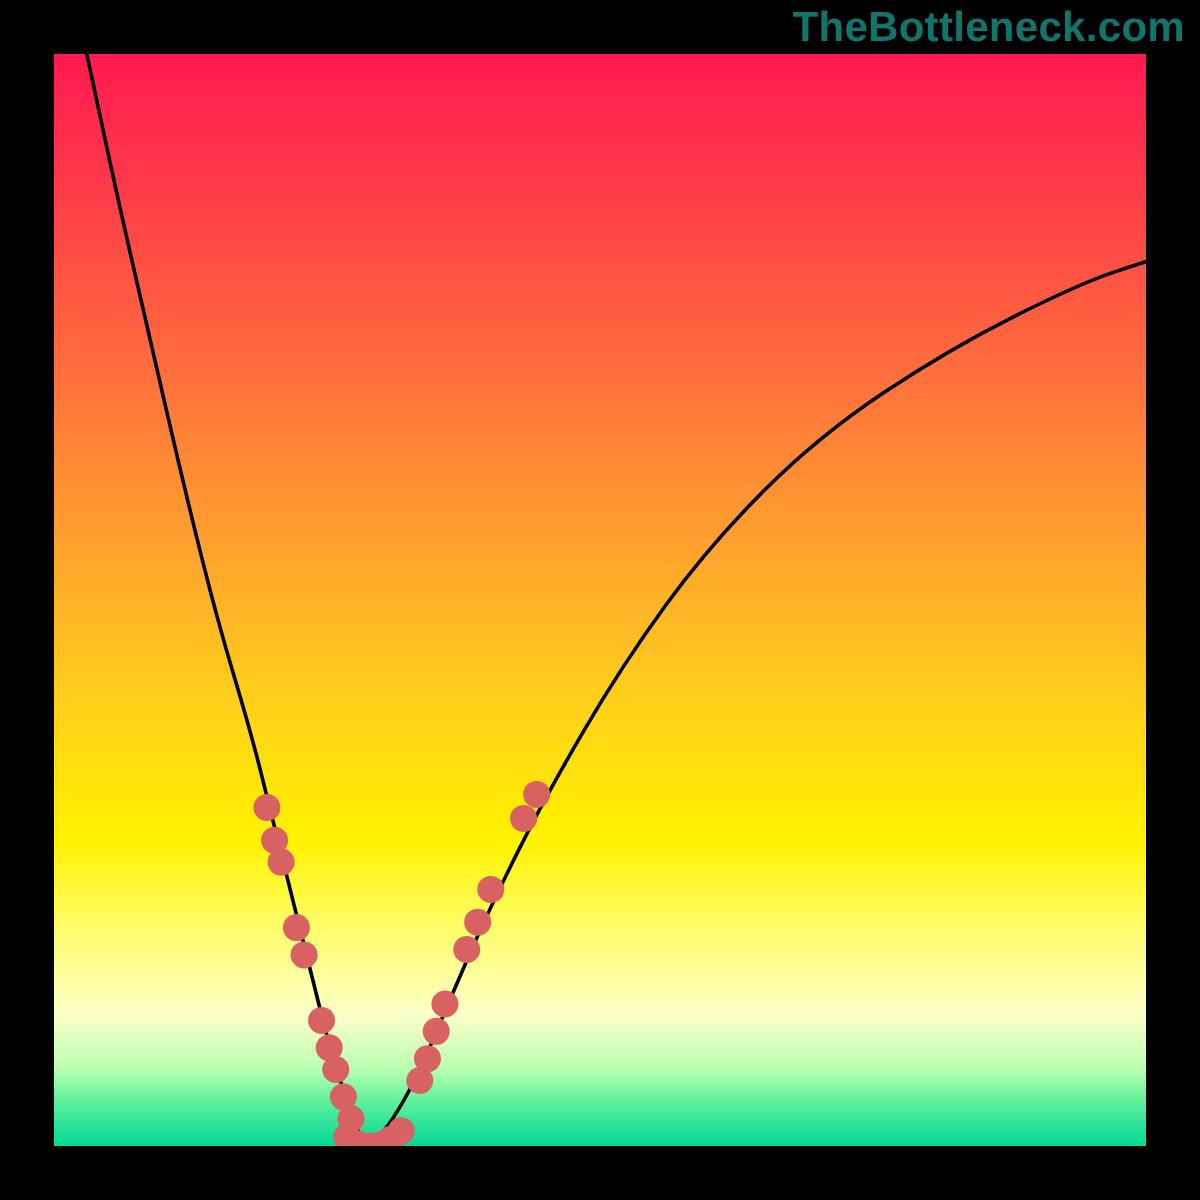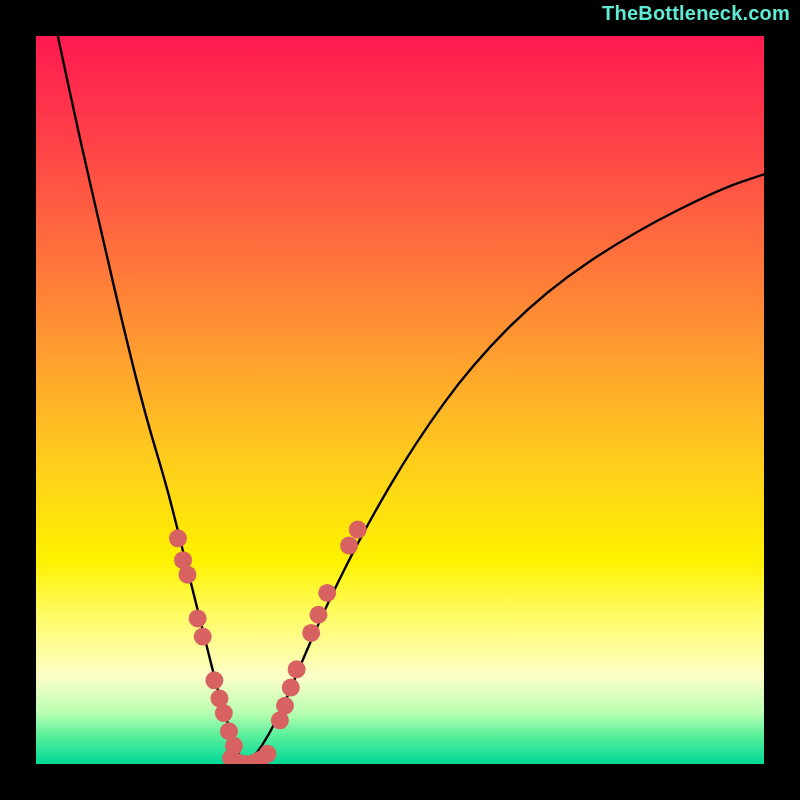--- a/index.html
+++ b/index.html
@@ -45,23 +45,23 @@
       #b8ffb0 93%,
       #5cf09c 96%,
       #00d895 100%
     );
   }
   .watermark {
     position: absolute;
     top: 2px;
     right: 10px;
     font-family: Arial, Helvetica, sans-serif;
-    font-size: 20px;
+    font-size: 28px;
     font-weight: 600;
-    color: #5eead4;
+    color: #0f766e;
     letter-spacing: 0.2px;
   }
   svg.curves {
     position: absolute;
     left: 0;
     top: 0;
     width: 728px;
     height: 728px;
   }
   .curve {

